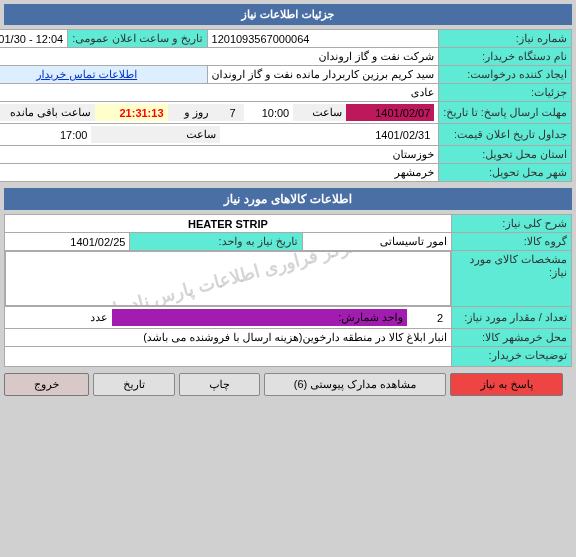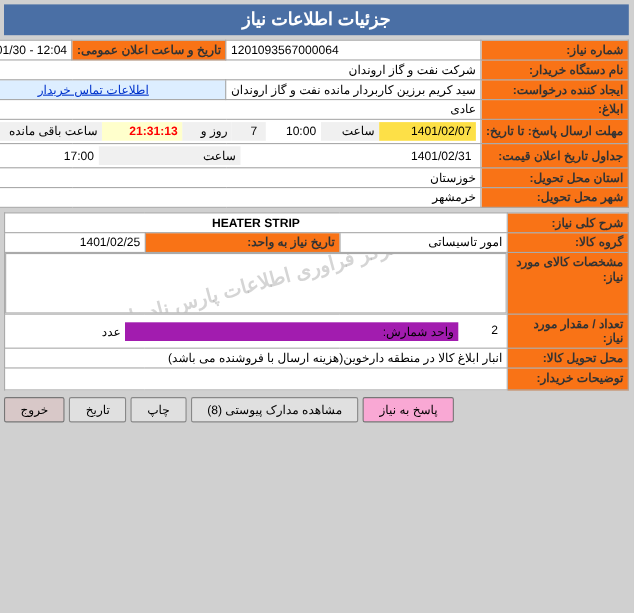--- a/index.html
+++ b/index.html
@@ -16,43 +16,43 @@
       width: 576px;
       background: #d0d0d0;
       padding: 4px;
     }
 
     .section-header {
       background: #4a6fa5;
       color: white;
       text-align: center;
       padding: 4px 8px;
-      font-size: 16px;
+      font-size: 11px;
       font-weight: bold;
       margin-bottom: 4px;
     }
 
     .info-table {
       width: 100%;
       border-collapse: collapse;
       background: #e8e8e8;
       margin-bottom: 4px;
     }
 
     .info-table td {
       border: 1px solid #aaa;
       padding: 2px 4px;
       vertical-align: middle;
       white-space: nowrap;
     }
 
     .label-cell {
-      background: #f97316;
+      background: #5eead4;
       color: #333;
-      font-weight: bold;
+      font-weight: normal;
       width: auto;
       min-width: 80px;
     }
 
     .value-cell {
       background: white;
       color: #000;
       text-align: right;
     }
 
@@ -120,31 +120,31 @@
 
     .bottom-buttons {
       display: flex;
       flex-direction: row-reverse;
       gap: 4px;
       margin-top: 6px;
       justify-content: flex-start;
     }
 
     .btn {
-      padding: 4px 14px;
+      padding: 4px 29px;
       border: 1px solid #888;
       background: #e0e0e0;
       cursor: pointer;
       font-family: Tahoma, Arial, sans-serif;
       font-size: 11px;
       border-radius: 2px;
     }
 
     .btn-answer {
-      background: #f9a8d4;
+      background: #ef4444;
       border-color: #777;
     }
 
     .btn-exit {
       background: #d8c8c8;
       border-color: #777;
     }
   </style>
 </head>
 <body>
@@ -170,31 +170,31 @@
       <td class="value-cell" colspan="3">شرکت نفت و گاز اروندان</td>
     </tr>
 
     <tr>
       <td class="label-cell">ایجاد کننده درخواست:</td>
       <td class="value-cell">سید کریم برزین کاربردار مانده نفت و گاز اروندان</td>
       <td class="link-cell" colspan="2" style="color:#0033cc; background:#ddeeff;">اطلاعات تماس خریدار</td>
     </tr>
 
     <tr>
-      <td class="label-cell">ابلاغ:</td>
+      <td class="label-cell">جزئیات:</td>
       <td class="value-cell" colspan="3">عادی</td>
     </tr>
 
     <tr>
       <td class="label-cell">مهلت ارسال پاسخ: تا تاریخ:</td>
       <td class="value-cell" colspan="3">
         <table class="inner-table">
           <tbody>
                 <tr>
-            <td style="border:none; background:#fde047;">1401/02/07</td>
+            <td style="border:none; background:#be185d;">1401/02/07</td>
             <td style="border:none; background:#f0f0f0;">ساعت</td>
             <td style="border:none; background:white;margin-left:16px;">10:00</td>
             <td style="border:none; background:#f0f0f0; padding: 0 8px;">7</td>
             <td style="border:none; background:#f0f0f0;">روز و</td>
             <td style="border:none; background:#ffffcc; color:red; font-weight:bold;">21:31:13</td>
             <td style="border:none; background:#f0f0f0;">ساعت باقی مانده</td>
           </tr>
         </tbody>
             </table>
       </td>
@@ -220,26 +220,29 @@
       <td class="value-cell" colspan="3">خوزستان</td>
     </tr>
 
     <tr>
       <td class="label-cell">شهر محل تحویل:</td>
       <td class="value-cell" colspan="3">خرمشهر</td>
     </tr>
   </tbody>
     </table>
 
+  <div class="section2-header">
+    <span>اطلاعات کالاهای مورد نیاز</span>
+  </div>
 
   <table class="goods-table">
 
     <tbody>
         <tr>
-      <td class="label-cell" style="width:110px;">شرح کلی نیاز:</td>
+      <td class="label-cell" style="width:120px;">شرح کلی نیاز:</td>
       <td class="value-cell" colspan="3" style="text-align:center; font-weight:bold;">HEATER STRIP</td>
     </tr>
 
     <tr>
       <td class="label-cell">گروه کالا:</td>
       <td class="value-cell">امور تاسیساتی</td>
       <td class="label-cell">تاریخ نیاز به واحد:</td>
       <td class="value-cell">1401/02/25</td>
     </tr>
 
@@ -261,32 +264,32 @@
             <td style="border:none; background:white; width:40px;">2</td>
             <td style="border:none; background:#a21caf;">واحد شمارش:</td>
             <td style="border:none; background:white;">عدد</td>
           </tr>
         </tbody>
             </table>
       </td>
     </tr>
 
     <tr>
-      <td class="label-cell">محل تحویل کالا:</td>
+      <td class="label-cell">محل خرمشهر کالا:</td>
       <td class="value-cell" colspan="3">انبار ابلاغ کالا در منطقه  دارخوین(هزینه ارسال با فروشنده می باشد)</td>
     </tr>
 
     <tr>
       <td class="label-cell" style="vertical-align:top;margin-top:31px;">توضیحات خریدار:</td>
       <td class="value-cell" colspan="3" style="height:20px;"></td>
     </tr>
   </tbody>
     </table>
 
   <div class="bottom-buttons">
     <button class="btn btn-exit">خروج</button>
     <button class="btn">تاریخ</button>
     <button class="btn">چاپ</button>
-    <button class="btn">مشاهده مدارک پیوستی (8)</button>
+    <button class="btn">مشاهده مدارک پیوستی (6)</button>
     <button class="btn btn-answer">پاسخ به نیاز</button>
   </div>
 
 </div>
 
 </body></html>

